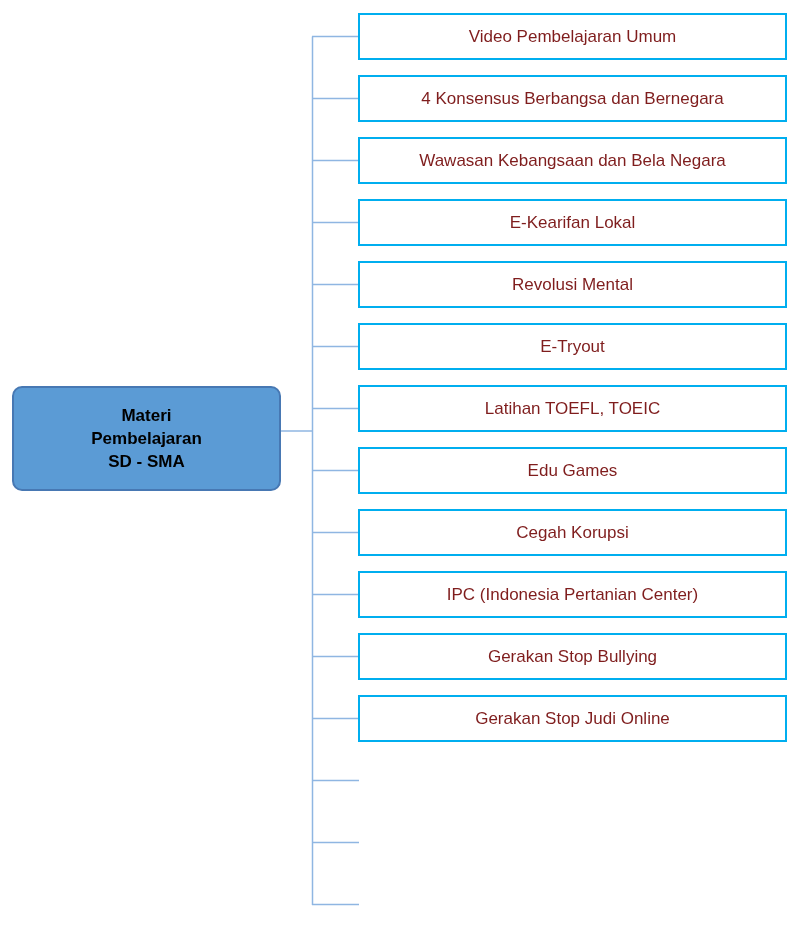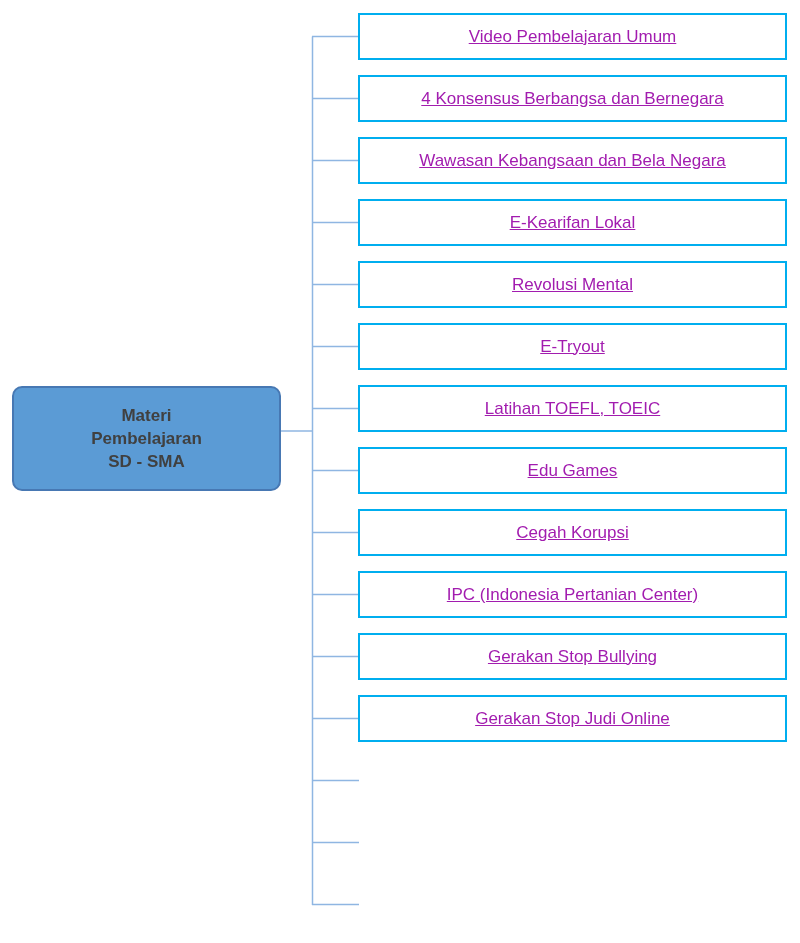--- a/index.html
+++ b/index.html
@@ -30,21 +30,21 @@
     height: 105px;
     box-sizing: border-box;
     background: #5b9bd5;
     border: 2px solid #4778b3;
     border-radius: 10px;
     display: flex;
     flex-direction: column;
     align-items: center;
     justify-content: center;
     text-align: center;
-    color: #404040;
+    color: #000000;
     font-weight: bold;
     font-size: 17px;
     line-height: 23px;
   }
   .item-column {
     position: absolute;
     left: 358px;
     top: 13px;
     width: 429px;
     display: flex;
@@ -53,23 +53,22 @@
   }
   .item {
     box-sizing: border-box;
     height: 47px;
     background: #ffffff;
     border: 2px solid #00aeef;
     display: flex;
     align-items: center;
     justify-content: center;
     text-align: center;
-    color: #a21caf;
+    color: #7f1d1d;
     font-size: 17px;
-    text-decoration: underline;
   }
 </style>
 </head>
 <body>
 
 <div class="canvas">
 
   <svg class="connectors" width="800" height="943" viewBox="0 0 800 943" stroke="#8fb6e2" stroke-width="1.5">
     <line x1="279" y1="431" x2="313" y2="431"></line>
     <line x1="312.5" y1="36.5" x2="312.5" y2="905"></line>

